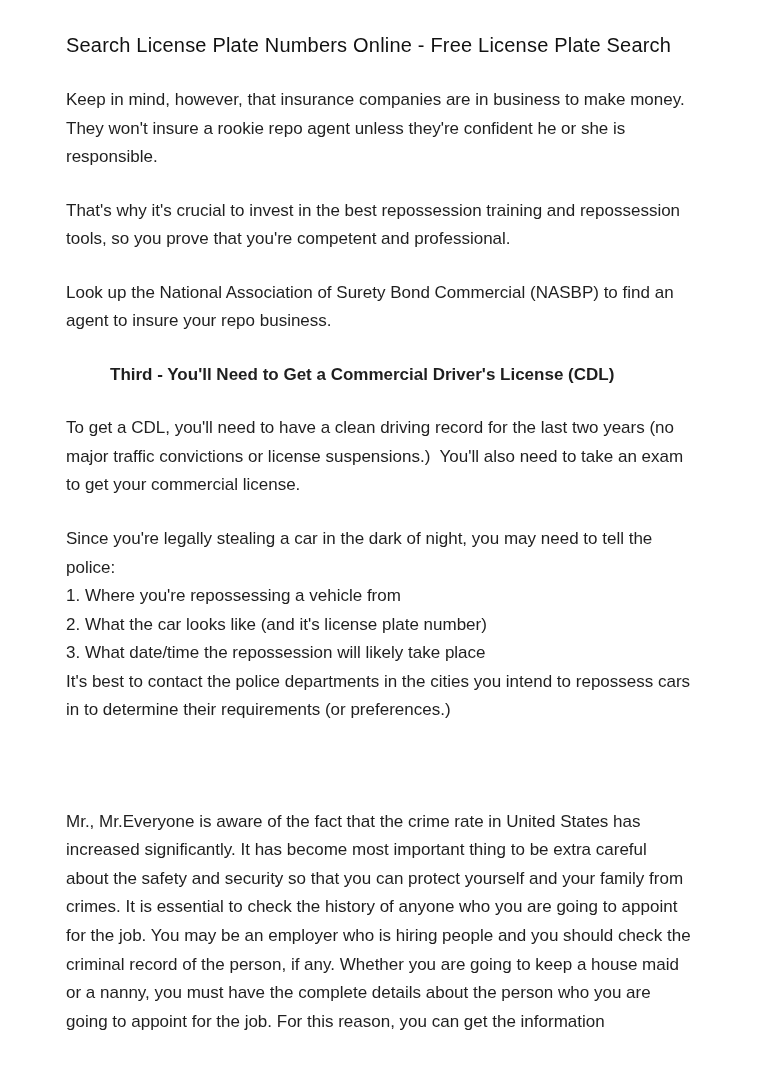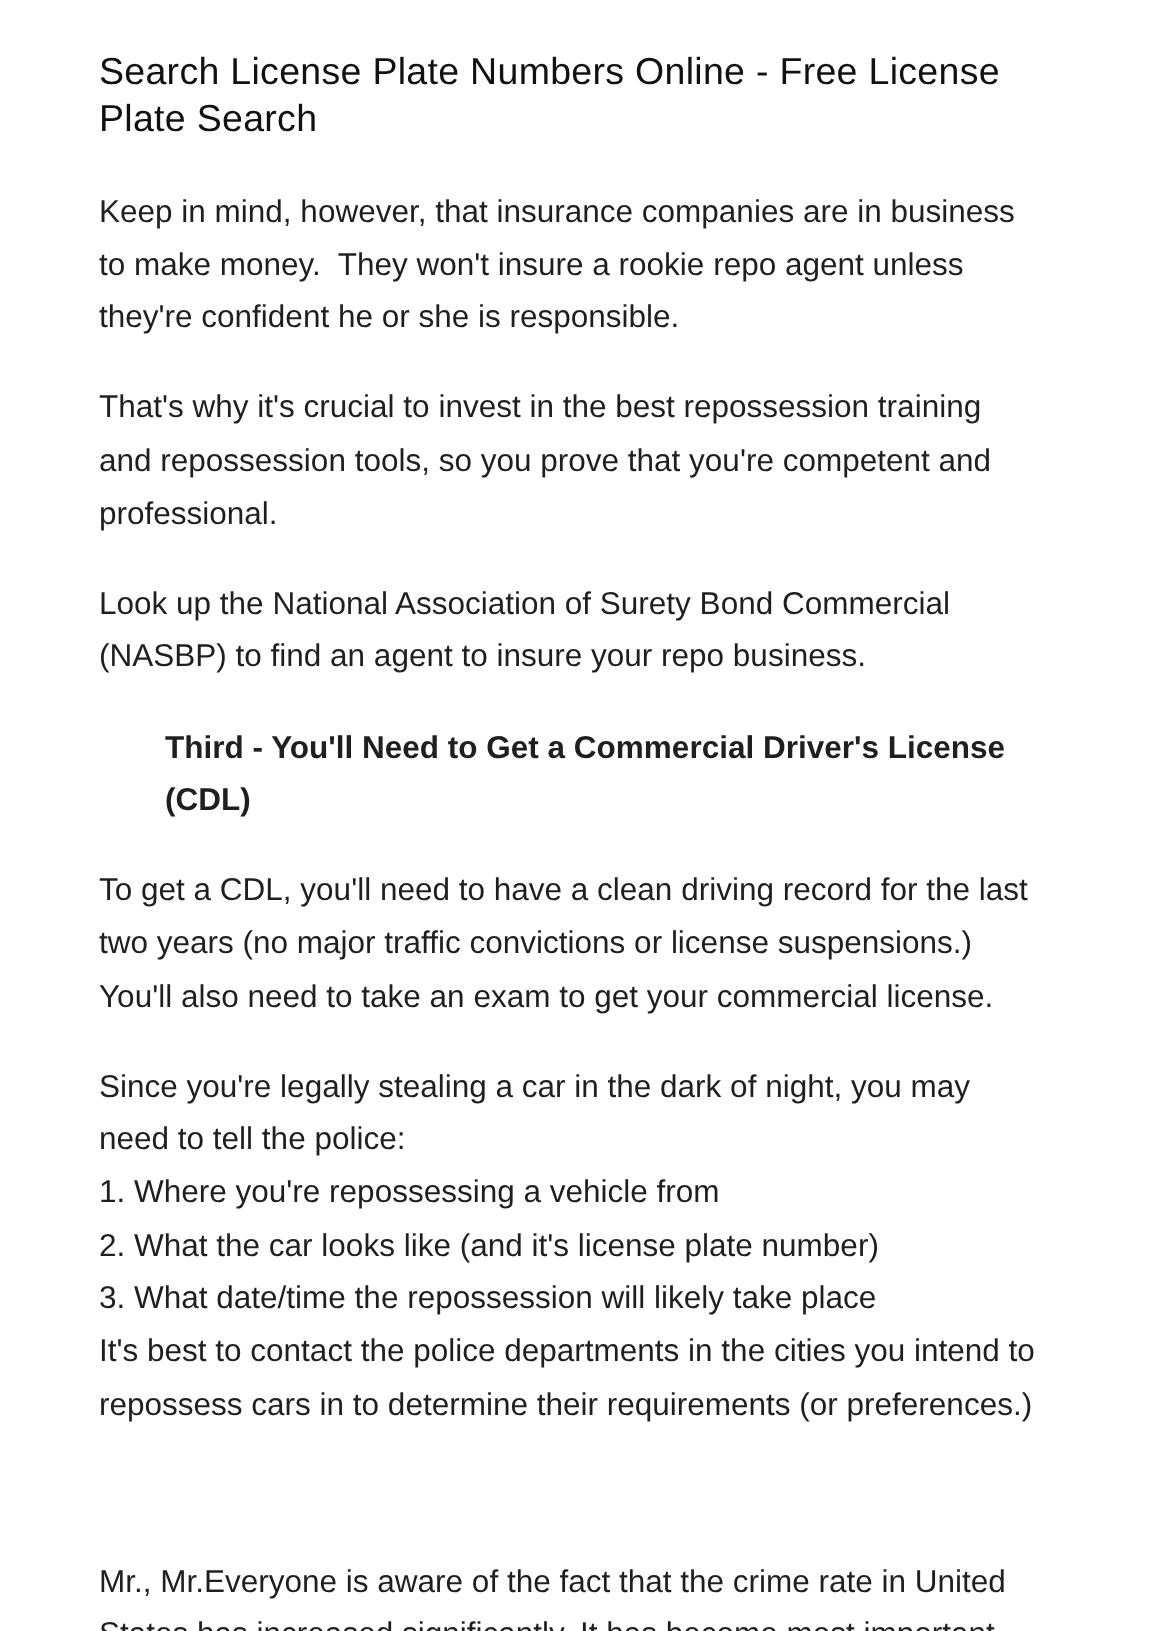--- a/index.html
+++ b/index.html
@@ -13,29 +13,29 @@
   }
   .page {
     width: 768px;
     min-height: 1087px;
     margin: 0 auto;
     background: #ffffff;
     box-sizing: border-box;
     padding: 33px 76px 50px 66px;
   }
   .doc-title {
-    font-size: 25px;
+    font-size: 20px;
     font-weight: 400;
     line-height: 1.25;
     color: #111111;
     margin: 0 0 28px 0;
     letter-spacing: 0.2px;
   }
   .para {
-    font-size: 21px;
+    font-size: 17px;
     line-height: 1.68;
     margin: 0 0 25px 0;
     white-space: pre-wrap;
     color: #1f1f1f;
   }
   .para.bold {
     font-weight: 700;
     margin-top: 4px;
     margin-left: 44px;
   }

